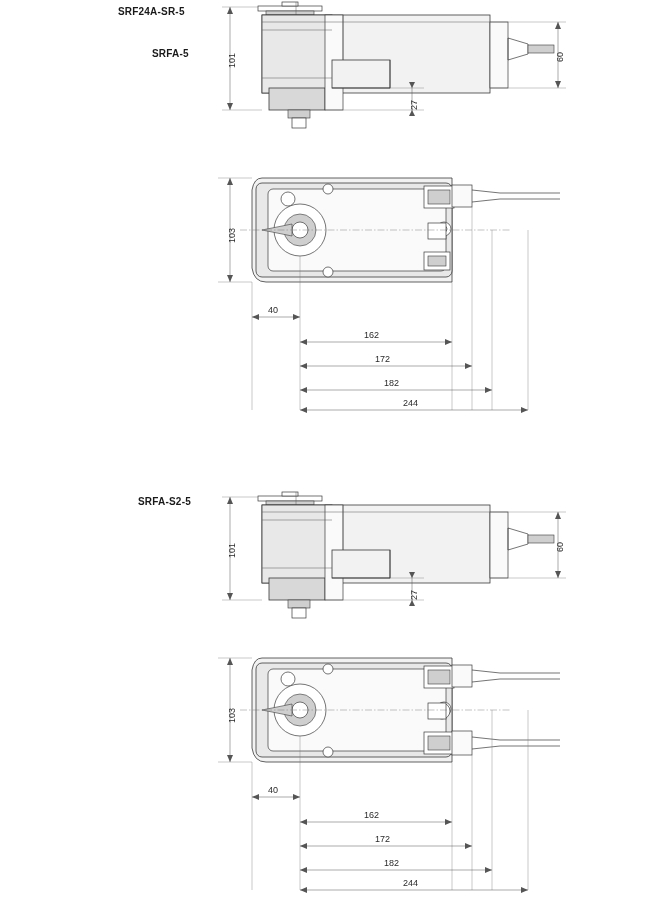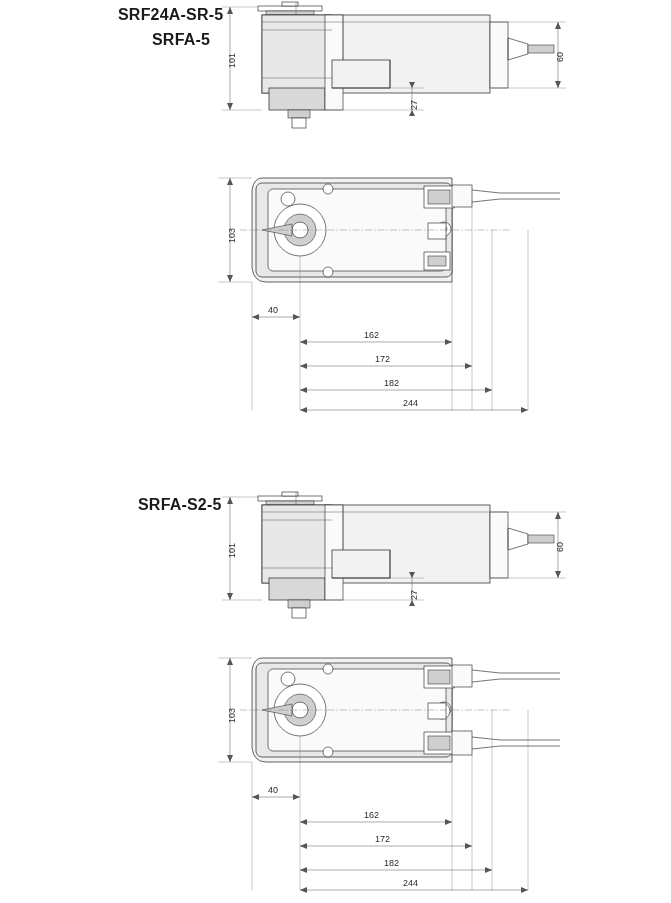--- a/index.html
+++ b/index.html
@@ -1,19 +1,19 @@
 <!DOCTYPE html>
 <html><head>
 <meta charset="utf-8">
 <style>
   html,body{margin:0;padding:0;background:#ffffff;}
   body{width:671px;height:903px;position:relative;font-family:"Liberation Sans",sans-serif;overflow:hidden;}
   .sheet{position:absolute;left:0;top:0;width:671px;height:903px;}
 
-  .modelLabel{position:absolute;font-size:16px;font-weight:bold;color:#1a1a1a;letter-spacing:0.2px;white-space:nowrap;}
+  .modelLabel{position:absolute;font-size:10px;font-weight:bold;color:#1a1a1a;letter-spacing:0.2px;white-space:nowrap;}
 
   .dimtext{position:absolute;font-size:9px;color:#2a2a2a;white-space:nowrap;}
   .dimtext.vert{transform:rotate(-90deg);transform-origin:left top;}
 
   svg{position:absolute;left:0;top:0;overflow:visible;}
   .ln{stroke:#3a3a3a;stroke-width:0.7;fill:none;}
   .thin{stroke:#5a5a5a;stroke-width:0.5;fill:none;}
   .dim{stroke:#555;stroke-width:0.5;fill:none;}
   .ext{stroke:#777;stroke-width:0.4;fill:none;}
   .center{stroke:#666;stroke-width:0.4;fill:none;stroke-dasharray:7 2 1.5 2;}
@@ -24,21 +24,21 @@
   .white{fill:#ffffff;stroke:#3a3a3a;stroke-width:0.7;}
   .grey{fill:#cfcfcf;stroke:#3a3a3a;stroke-width:0.6;}
   .arrowhead{fill:#555;stroke:none;}
 </style>
 </head>
 <body>
 
 <div class="sheet">
 
   <div class="modelLabel" style="left:118px;top:6px;">SRF24A-SR-5</div>
-  <div class="modelLabel" style="left:152px;top:31px;">SRFA-5</div>
+  <div class="modelLabel" style="left:152px;top:48px;">SRFA-5</div>
 
   <svg width="671" height="903">
 
     <rect class="white" x="258" y="6" width="64" height="5"></rect>
     <rect class="grey" x="266" y="11" width="48" height="4"></rect>
     <rect class="white" x="282" y="2" width="16" height="4"></rect>
     <line class="thin" x1="296" y1="2" x2="296" y2="15"></line>
 
     <rect class="body-fill" x="262" y="15" width="228" height="78"></rect>
     <rect class="body-fill2" x="262" y="15" width="70" height="78"></rect>

